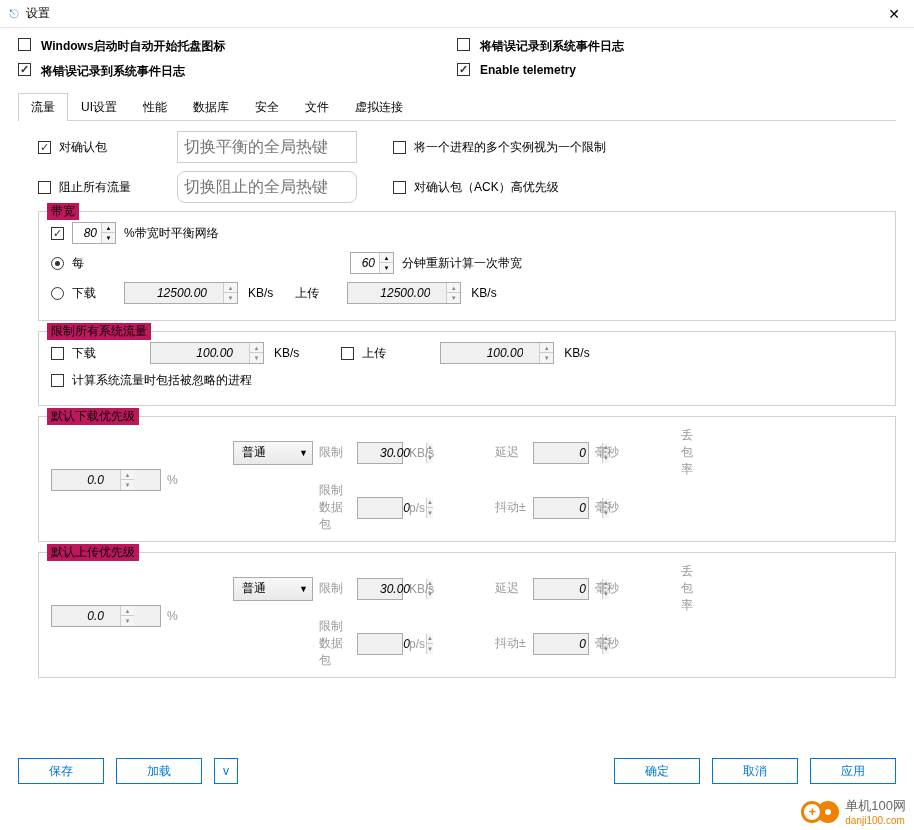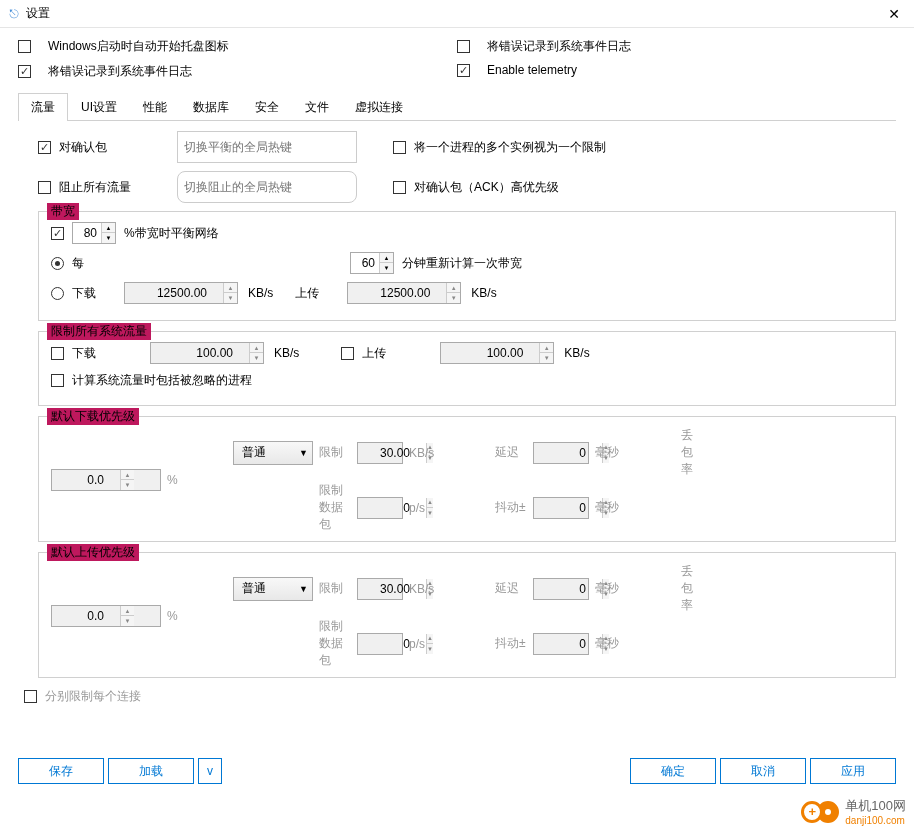--- a/index.html
+++ b/index.html
@@ -4,47 +4,47 @@
 <style>
 * { box-sizing: border-box; margin: 0; padding: 0; }
 body { font-family: "Microsoft YaHei", "Segoe UI", sans-serif; font-size: 12px; background: #fff; color: #000; width: 914px; height: 830px; overflow: hidden; position: relative; }
 .titlebar { height: 28px; display: flex; align-items: center; padding: 0 6px; border-bottom: 1px solid #e5e5e5; }
 .titlebar .icon { width: 16px; height: 16px; margin-right: 4px; display: flex; align-items: center; justify-content: center; color: #4a90d9; font-size: 12px; }
 .titlebar .title { flex: 1; }
 .titlebar .close { width: 28px; height: 28px; display: flex; align-items: center; justify-content: center; cursor: pointer; font-size: 14px; }
 .content { padding: 10px 18px 0 18px; }
 .top-options { display: flex; margin-bottom: 12px; }
 .top-col { flex: 1; display: flex; flex-direction: column; gap: 8px; }
-.checkbox-row { display: flex; align-items: center; gap: 17px; }
+.checkbox-row { display: flex; align-items: flex-start; gap: 10px; font-weight: bold; }
 .checkbox { width: 13px; height: 13px; border: 1px solid #333; display: flex; align-items: center; justify-content: center; cursor: pointer; background: #fff; flex-shrink: 0; }
 .checkbox.checked::after { content: "✓"; font-size: 11px; color: #333; line-height: 1; }
 .radio { width: 13px; height: 13px; border: 1px solid #333; border-radius: 50%; display: flex; align-items: center; justify-content: center; cursor: pointer; background: #fff; flex-shrink: 0; }
 .radio.checked::after { content: ""; width: 5px; height: 5px; background: #333; border-radius: 50%; }
 .tabs { display: flex; border-bottom: 1px solid #d0d0d0; }
 .tab { padding: 5px 12px; cursor: pointer; border: 1px solid transparent; border-bottom: none; position: relative; top: 1px; }
 .tab.active { border-color: #d0d0d0; background: #fff; }
 .tab-content { padding: 10px 0 0 20px; }
 .row { display: flex; align-items: center; margin-bottom: 8px; gap: 8px; }
-.textinput { height: 32px; border: 1px solid #ccc; padding: 0 6px; background: #fff; font-family: inherit; font-size: 12px; }
+.textinput { height: 32px; border: 1px solid #ccc; padding: 0 6px; background: #fff; font-family: inherit; font-size: 16px; }
 .textinput.placeholder { color: #aaa; }
 .spinner-wrap { display: flex; align-items: center; border: 1px solid #aaa; height: 22px; background: #fff; }
 .spinner-wrap.disabled { background: #f0f0f0; color: #888; gap: 12px; }
-.spinner-input { border: none; text-align: right; padding: 0 4px; height: 20px; font-family: inherit; font-size: 12px; background: transparent; outline: none; }
+.spinner-input { border: none; text-align: right; padding: 0 4px; height: 20px; font-family: inherit; font-size: 12px; background: transparent; outline: none; font-style: italic; }
 .spinner-btns { display: flex; flex-direction: column; width: 14px; border-left: 1px solid #ccc; }
 .spinner-btn { height: 10px; display: flex; align-items: center; justify-content: center; font-size: 6px; cursor: pointer; background: #f5f5f5; line-height: 1; }
 .spinner-btn:first-child { border-bottom: 1px solid #ccc; }
 .fieldset { border: 1px solid #d0d0d0; margin: 6px 0 10px 0; padding: 10px 12px 8px 12px; position: relative; }
 .fieldset .legend { position: absolute; top: -9px; left: 8px; background: #be185d; padding: 0 4px; }
 .priority-grid { display: grid; grid-template-columns: 110px 60px 80px 32px 46px 80px 32px 56px 80px 18px; gap: 4px 6px; align-items: center; }
 .select-box { height: 24px; border: 1px solid #aaa; background: linear-gradient(#f8f8f8, #e8e8e8); display: flex; align-items: center; justify-content: space-between; padding: 0 4px 0 8px; cursor: pointer; }
 .select-arrow { font-size: 9px; }
 .lbl { color: #000; }
 .lbl.disabled { color: #999; }
 .footer { position: absolute; bottom: 46px; left: 18px; right: 18px; display: flex; justify-content: space-between; }
-.footer-left, .footer-right { display: flex; gap: 4px; justify-content: space-between; }
+.footer-left, .footer-right { display: flex; gap: 12px; justify-content: space-between; }
 .btn { height: 26px; min-width: 86px; border: 1px solid #0078d4; background: #fff; color: #0078d4; display: flex; align-items: center; justify-content: center; cursor: pointer; font-family: inherit; font-size: 12px; }
 .btn.small { min-width: 24px; }
 .watermark { position: absolute; bottom: 4px; right: 8px; display: flex; align-items: center; gap: 6px; color: #666; font-size: 13px; }
 .watermark .circ { width: 22px; height: 22px; border: 3px solid #f08000; border-radius: 50%; display: flex; align-items: center; justify-content: center; }
 .watermark .plus { color: #f08000; font-weight: bold; }
 .watermark .sub { font-size: 10px; color: #f08000; display: block; }
 .unit { margin-left: 2px; }
 .col-gap { display: inline-block; width: 20px; }
 </style>
 </head>
@@ -294,24 +294,20 @@
             <div class="spinner-btns">
               <div class="spinner-btn">▲</div>
               <div class="spinner-btn">▼</div>
             </div>
           </div>
         <span class="lbl disabled">毫秒</span>
         <span></span>
       </div>
     </div>
 
-    <div class="row" style="margin-left:-14px;margin-top:4px">
-      <span class="checkbox"></span>
-      <span class="lbl disabled">分别限制每个连接</span>
-    </div>
   </div>
 </div>
 
 <div class="footer">
   <div class="footer-left">
     <div class="btn">保存</div>
     <div class="btn">加载</div>
     <div class="btn small">v</div>
   </div>
   <div class="footer-right">

